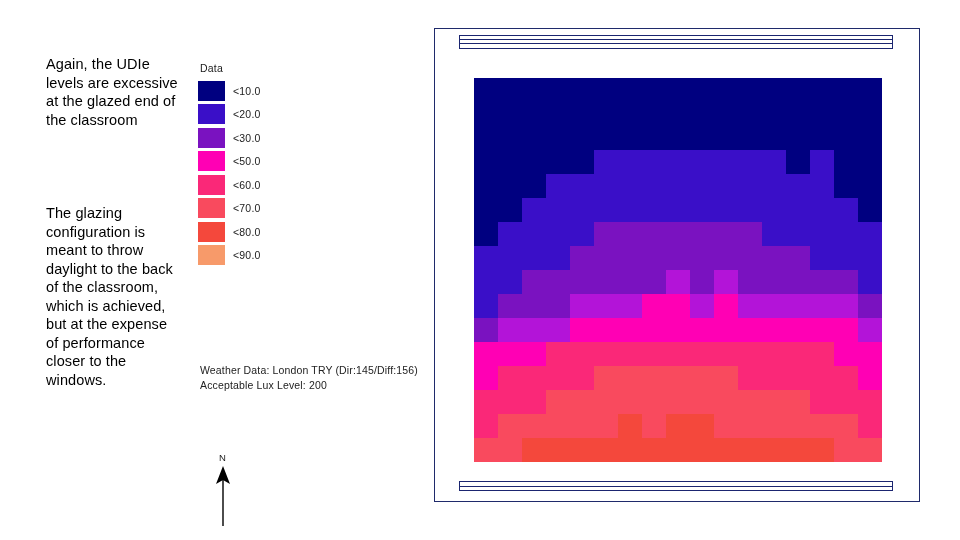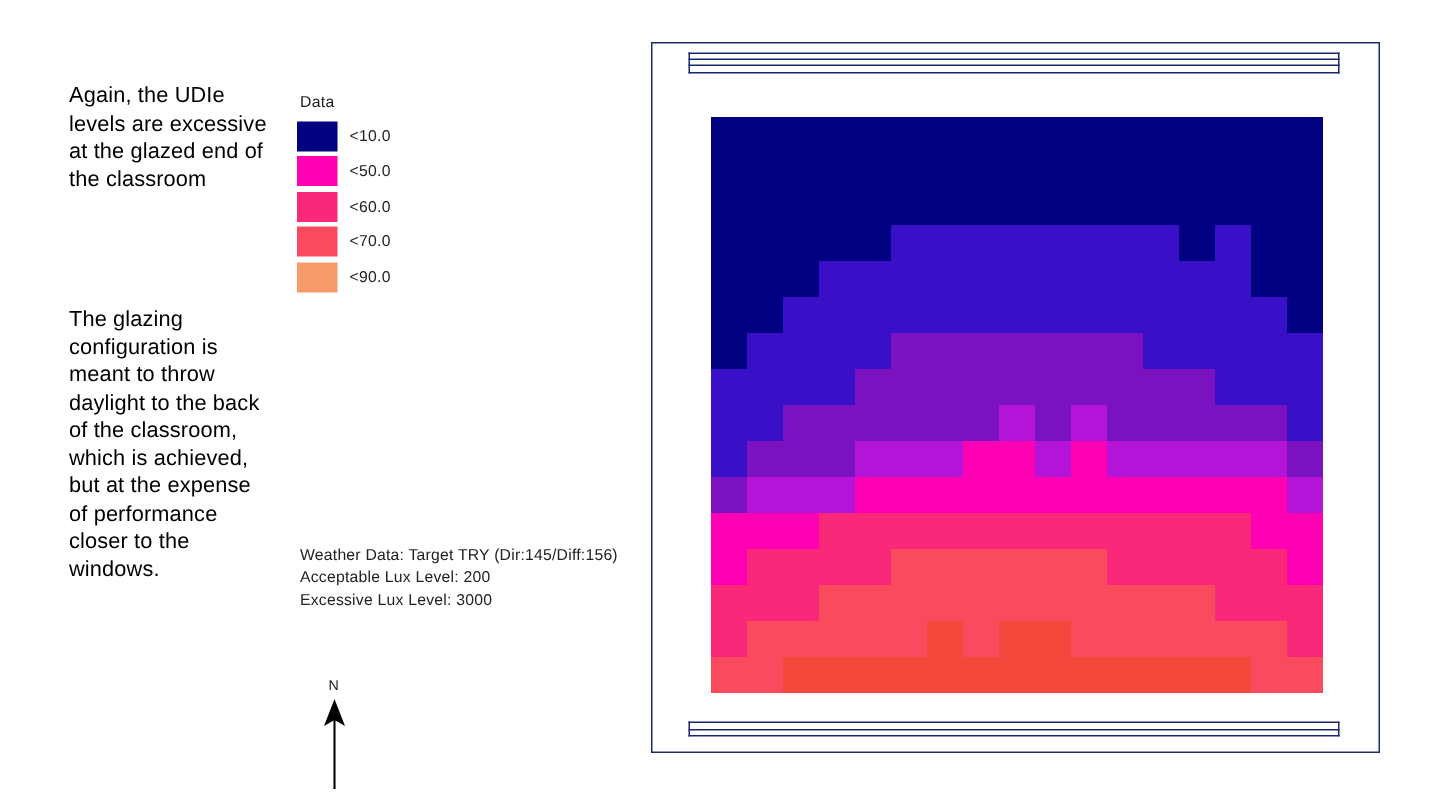--- a/index.html
+++ b/index.html
@@ -154,42 +154,53 @@
   <div class="commentary" id="para-2">The glazing configuration is meant to throw daylight to the back of the classroom, which is achieved, but at the expense of performance closer to the windows.</div>
 
   <div id="legend">
     <div id="legend-title">Data</div>
     <div id="legend-rows">
         <div class="legend-row">
           <div class="legend-swatch" style="background: rgb(0, 0, 128);"></div>
           <div class="legend-label">&lt;10.0</div>
         </div>
         <div class="legend-row">
+          <div class="legend-swatch" style="background: rgb(58, 15, 200);"></div>
+          <div class="legend-label">&lt;20.0</div>
+        </div>
+        <div class="legend-row">
+          <div class="legend-swatch" style="background: rgb(122, 18, 192);"></div>
+          <div class="legend-label">&lt;30.0</div>
+        </div>
+        <div class="legend-row">
           <div class="legend-swatch" style="background: rgb(255, 0, 180);"></div>
           <div class="legend-label">&lt;50.0</div>
         </div>
         <div class="legend-row">
           <div class="legend-swatch" style="background: rgb(250, 40, 120);"></div>
           <div class="legend-label">&lt;60.0</div>
         </div>
         <div class="legend-row">
           <div class="legend-swatch" style="background: rgb(249, 74, 94);"></div>
           <div class="legend-label">&lt;70.0</div>
         </div>
         <div class="legend-row">
+          <div class="legend-swatch" style="background: rgb(244, 72, 60);"></div>
+          <div class="legend-label">&lt;80.0</div>
+        </div>
+        <div class="legend-row">
           <div class="legend-swatch" style="background: rgb(247, 154, 106);"></div>
           <div class="legend-label">&lt;90.0</div>
         </div>
       </div>
   </div>
 
   <div id="meta">
-    <div>Weather Data: Target TRY (Dir:145/Diff:156)</div>
+    <div>Weather Data: London TRY (Dir:145/Diff:156)</div>
     <div>Acceptable Lux Level: 200</div>
-    <div>Excessive Lux Level: 3000</div>
   </div>
 
   <div id="north">
     <div id="north-label">N</div>
     <svg id="north-arrow" width="44" height="64" viewBox="0 0 44 64">
       <line x1="18" y1="16" x2="18" y2="62" stroke="#000000" stroke-width="1.4"></line>
       <polygon points="18,2 11,20 18,16 25,20" fill="#000000"></polygon>
     </svg>
   </div>
 

